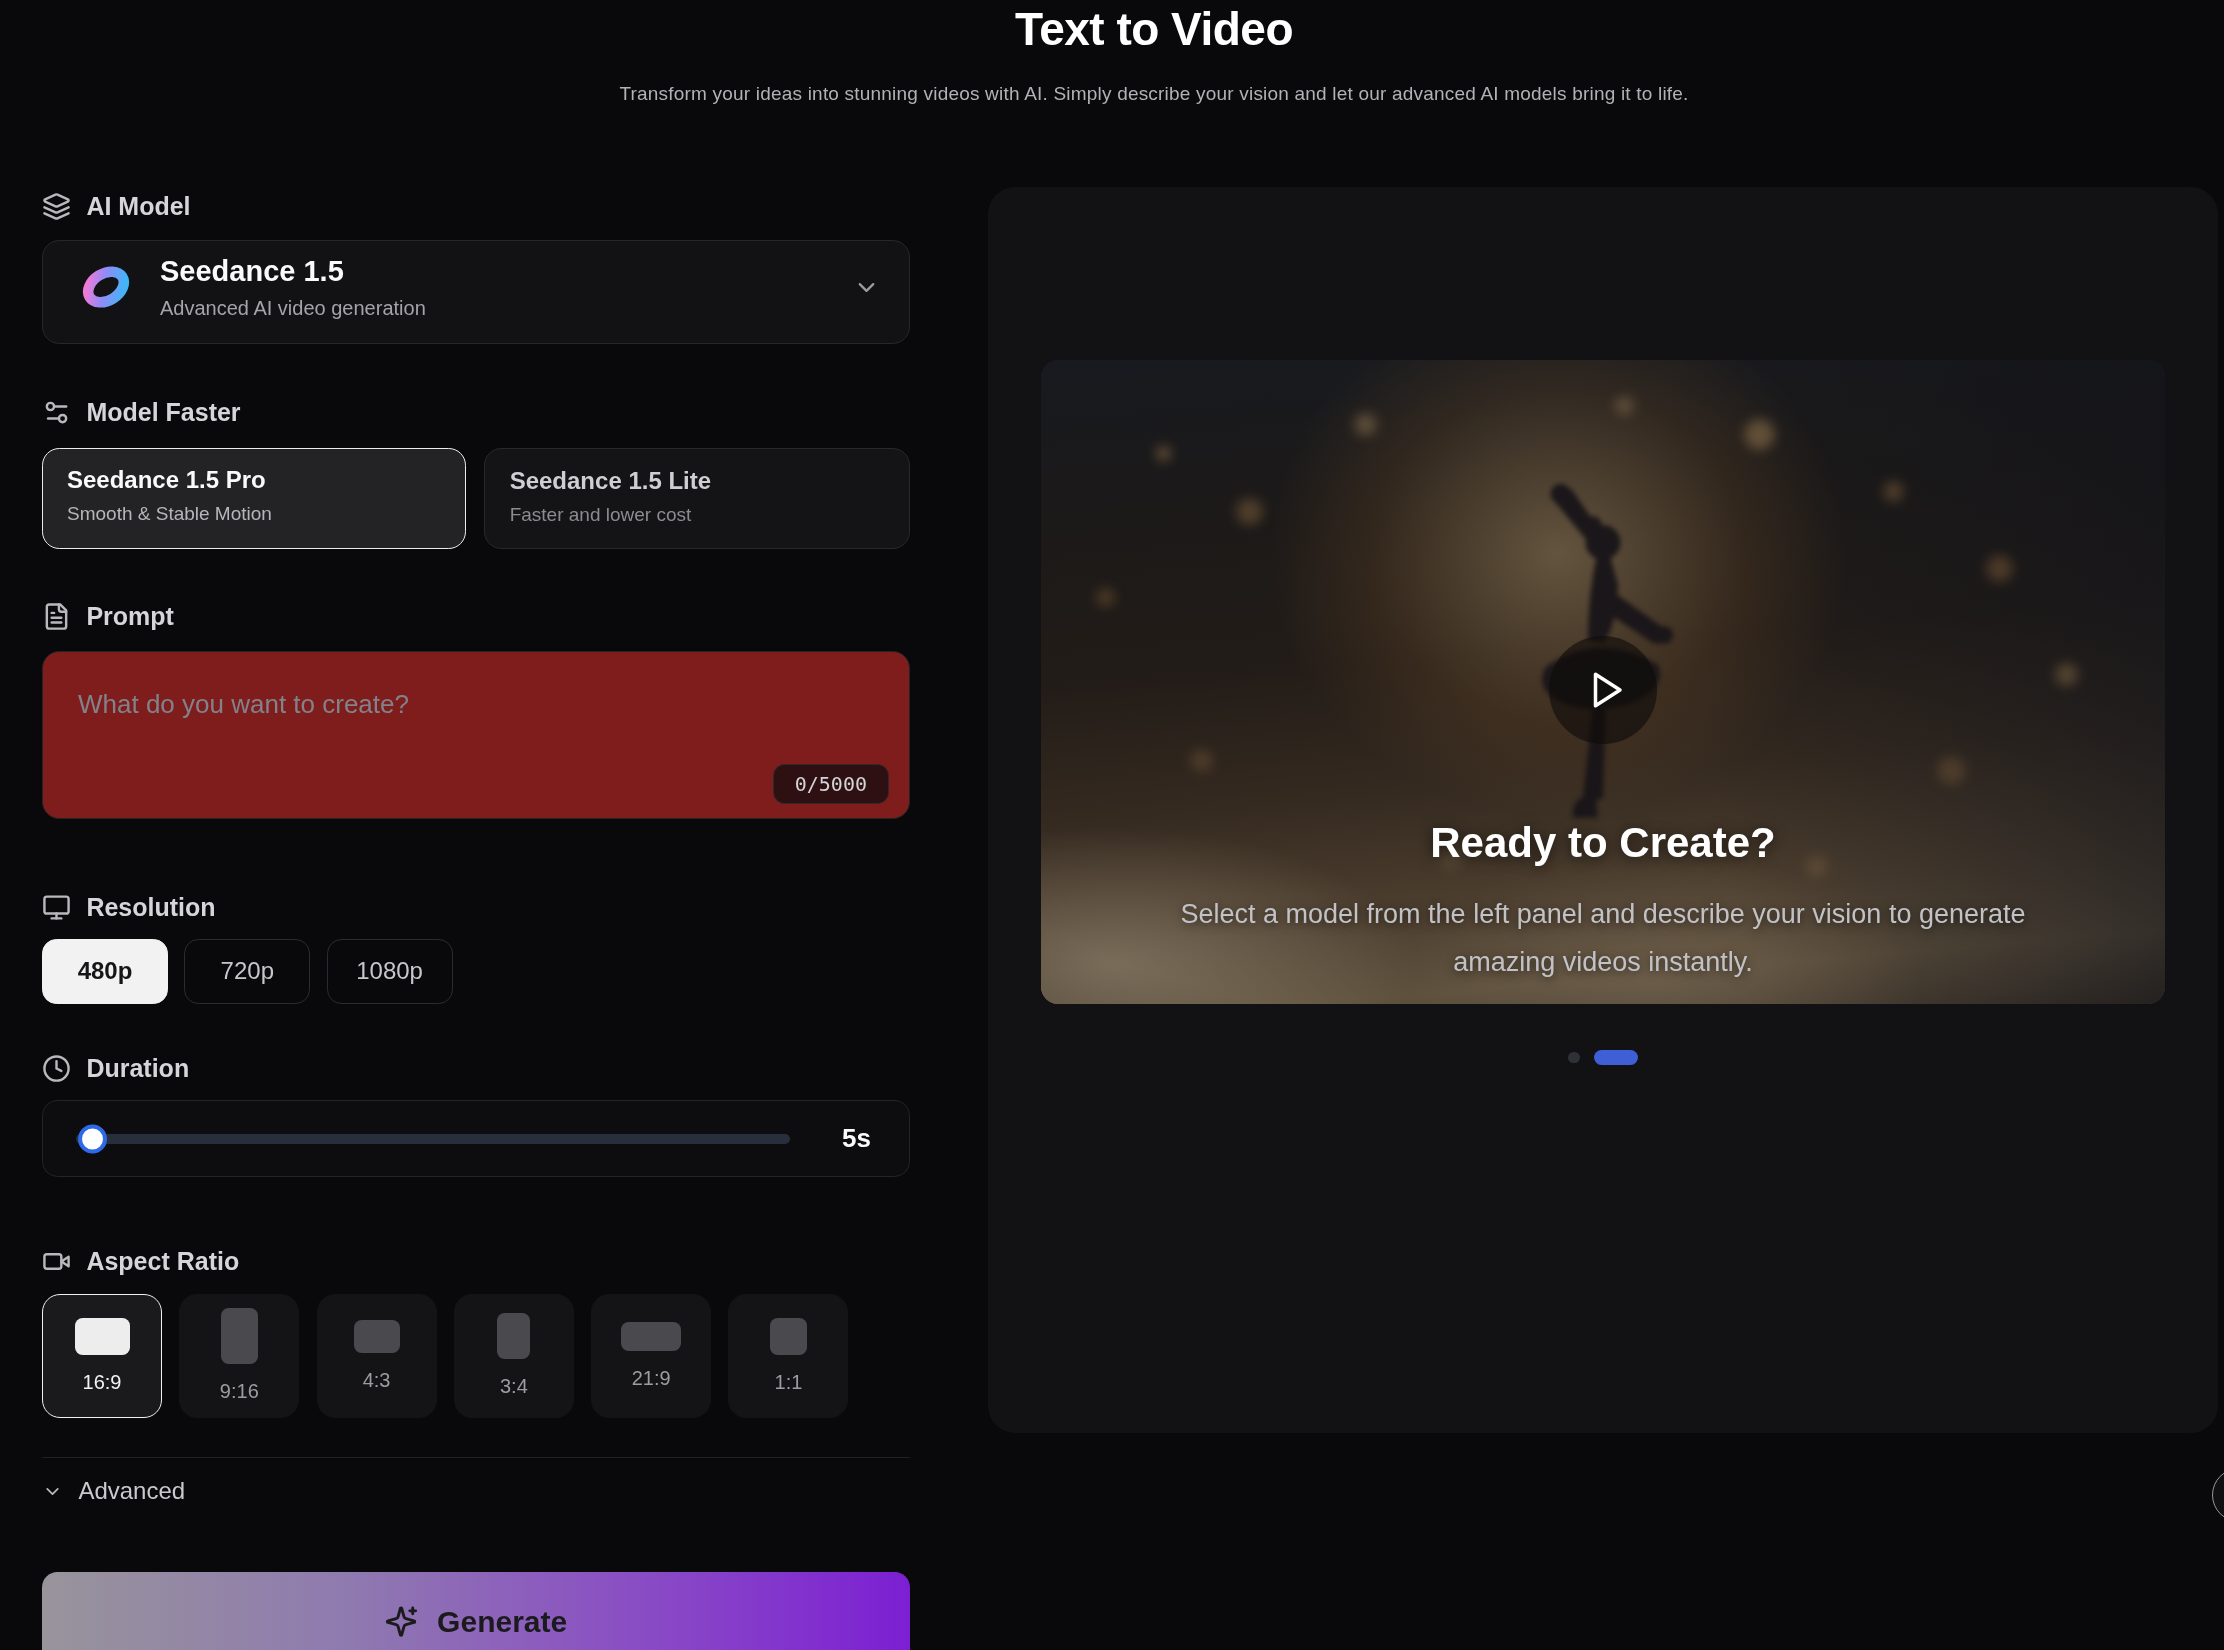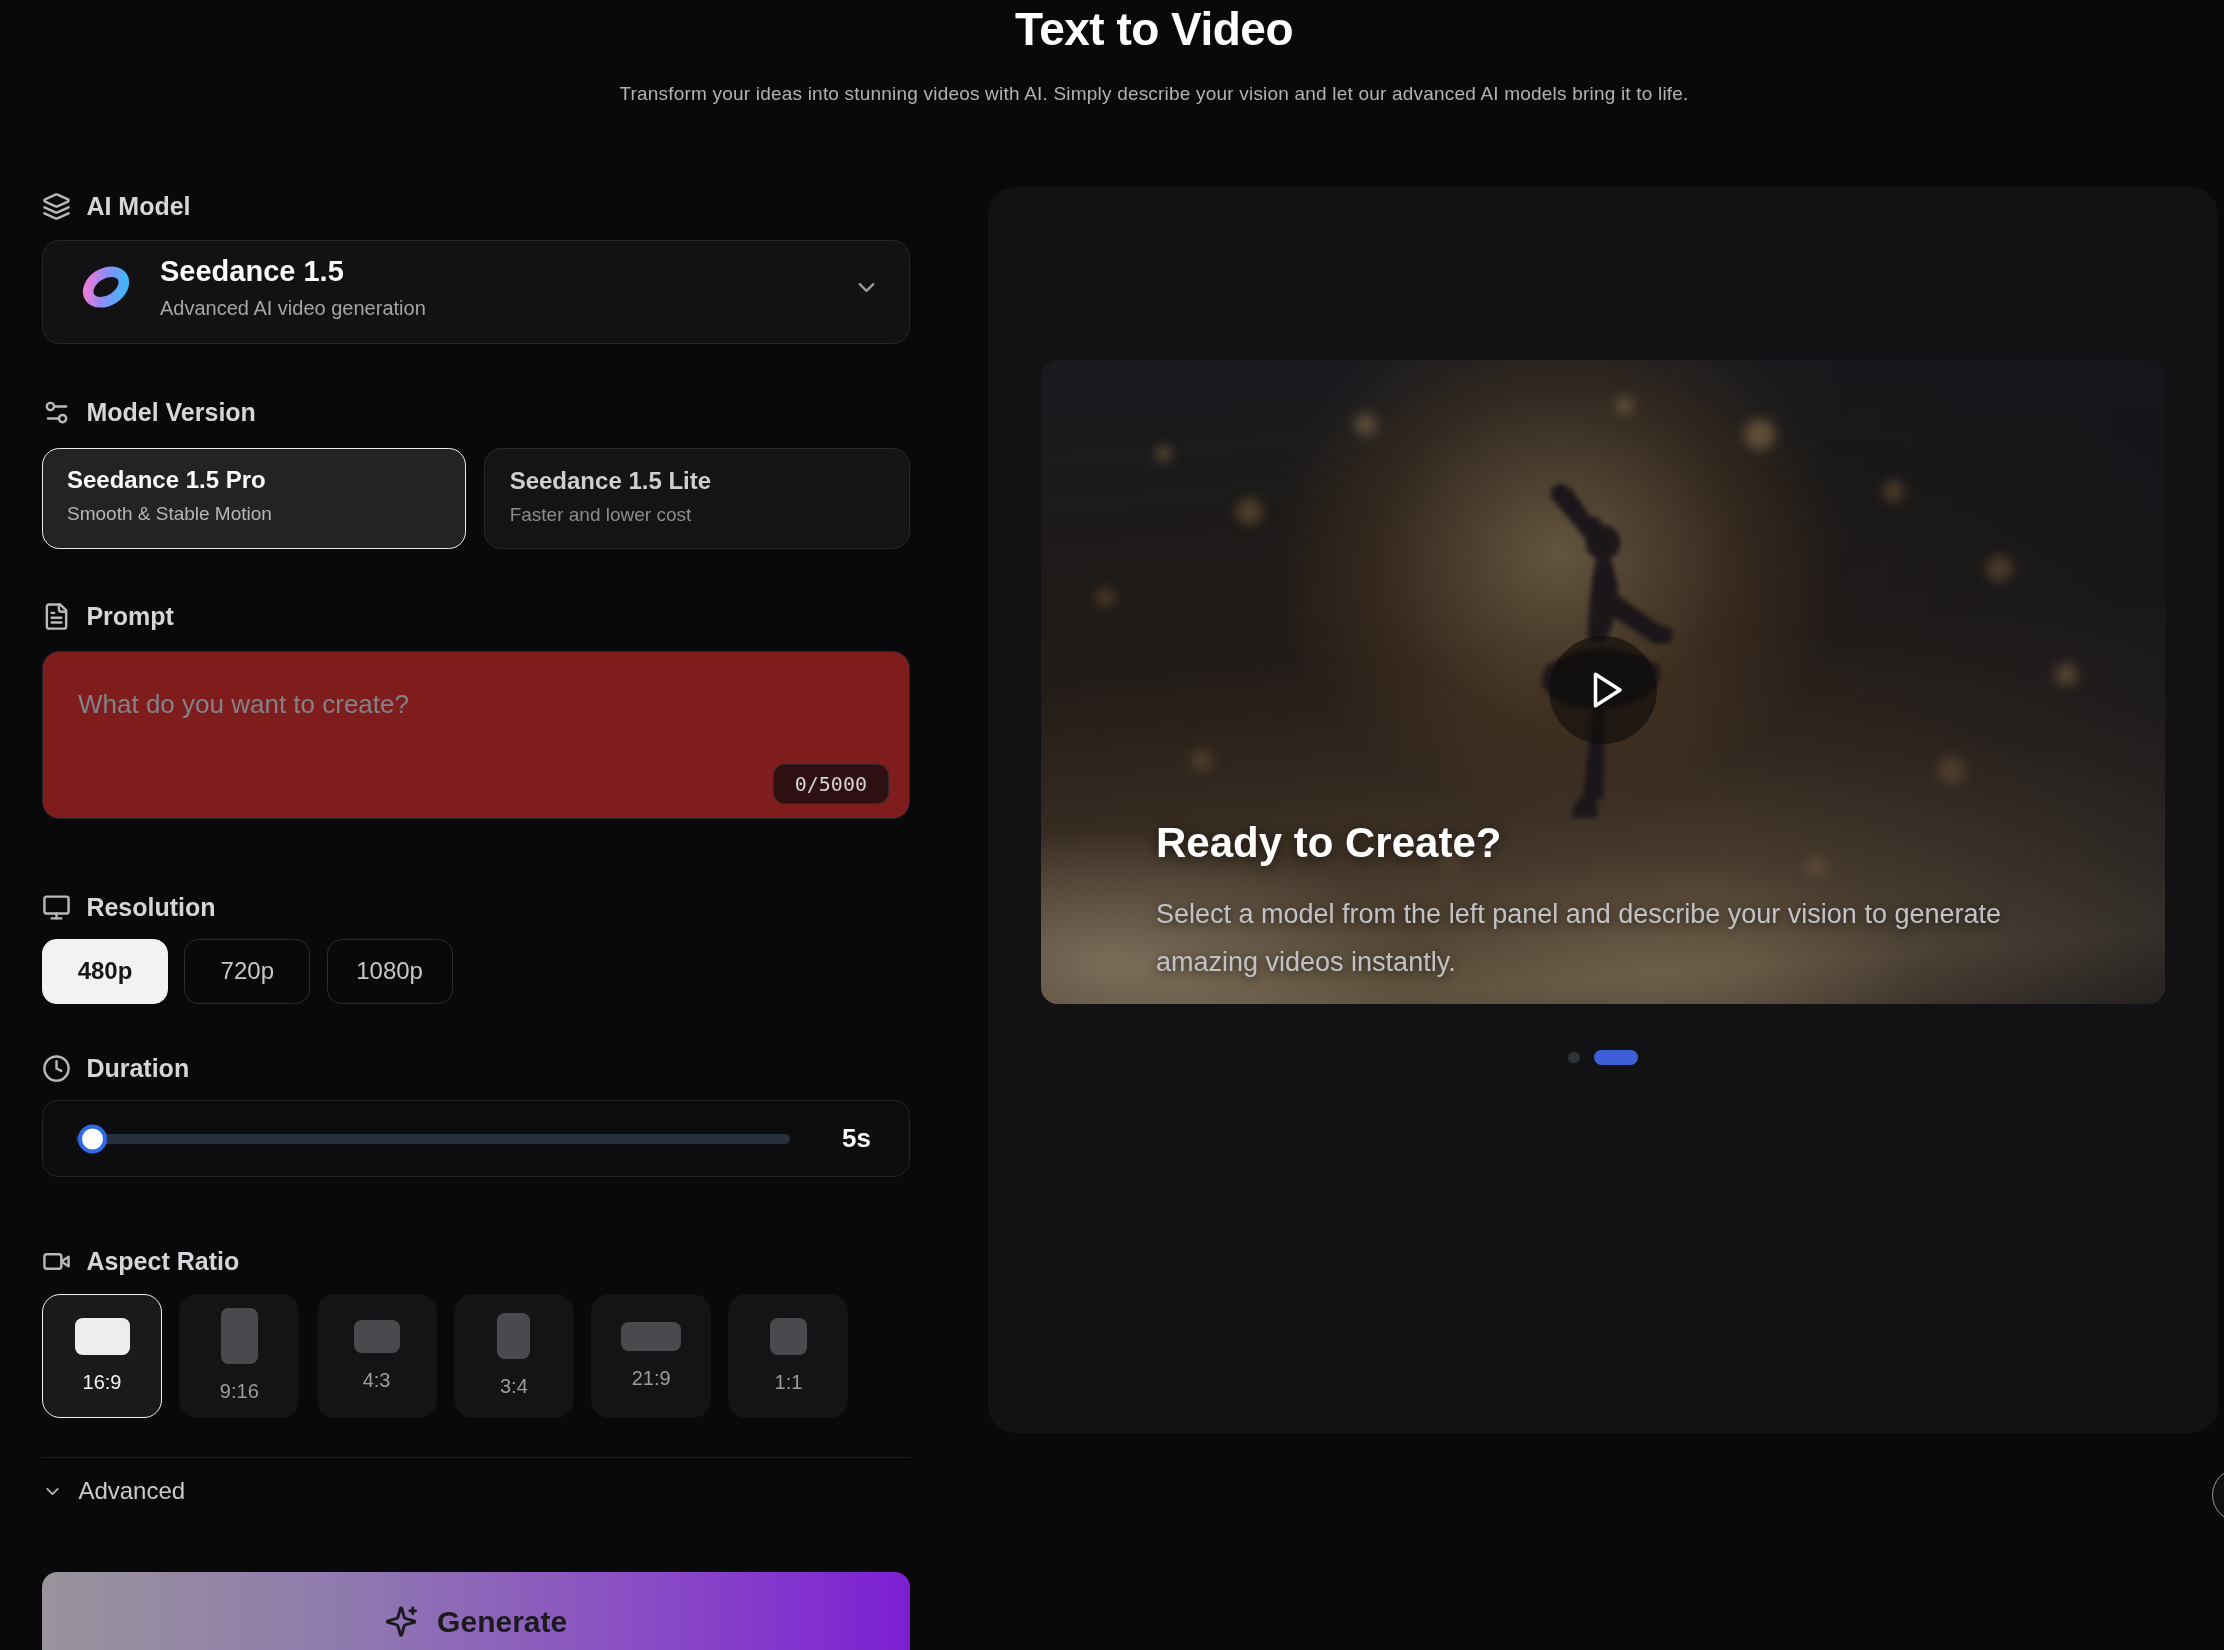--- a/index.html
+++ b/index.html
@@ -141,21 +141,21 @@
     background:
       radial-gradient(130% 110% at 50% 45%, transparent 55%, rgba(0,0,0,0.55) 100%),
       rgba(8,8,10,0.40);
   }
   .play-btn {
     position:absolute; left:508px; top:276px; width:108px; height:108px; border-radius:50%;
     background:rgba(14,11,10,0.62); border:none; cursor:pointer;
     display:flex; align-items:center; justify-content:center;
   }
   .play-btn svg { width:42px; height:42px; stroke:#ffffff; margin-left:5.8px; }
-  .video-copy { position:absolute; left:0; right:0; top:459px; padding:0 115px; }
+  .video-copy { position:absolute; left:0; right:0; top:459px; text-align:center; padding:0 115px; }
   .video-copy h2 { font-size:42px; font-weight:bold; color:#ffffff; text-shadow:0 1.9px 13.4px rgba(0,0,0,0.65); }
   .video-copy p { margin-top:23px; font-size:27px; line-height:1.78; color:#c2c2c6; text-shadow:0 1.9px 9.6px rgba(0,0,0,0.6); }
   .carousel { position:absolute; left:0; right:0; top:863px; display:flex; justify-content:center; align-items:center; gap:14.4px; }
   .dot { width:11.5px; height:11.5px; border-radius:50%; background:#2e3138; cursor:pointer; }
   .dot-active { width:44px; height:15.4px; border-radius:8.6px; background:#3f5fd6; cursor:pointer; }
 
   .fab-partial {
     position:absolute; left:2212px; top:1468px; width:54px; height:54px; border-radius:50%;
     background:#101012; border:1.9px solid #98989c; cursor:pointer;
   }
@@ -202,21 +202,21 @@
       </svg>
   </div>
 
   <div class="sec-label lbl-mt">
     <svg viewBox="0 0 24 24">
         <path d="M20 7h-9"></path>
         <path d="M14 17H5"></path>
         <circle cx="17" cy="17" r="3"></circle>
         <circle cx="7" cy="7" r="3"></circle>
       </svg>
-    <span>Model Version</span>
+    <span>Model Faster</span>
   </div>
 
   <div class="version-row">
     <div class="version-card selected">
       <div class="version-name">Seedance 1.5 Pro</div>
       <div class="version-desc">Smooth &amp; Stable Motion</div>
     </div>
     <div class="version-card">
       <div class="version-name">Seedance 1.5 Lite</div>
       <div class="version-desc">Faster and lower cost</div>

